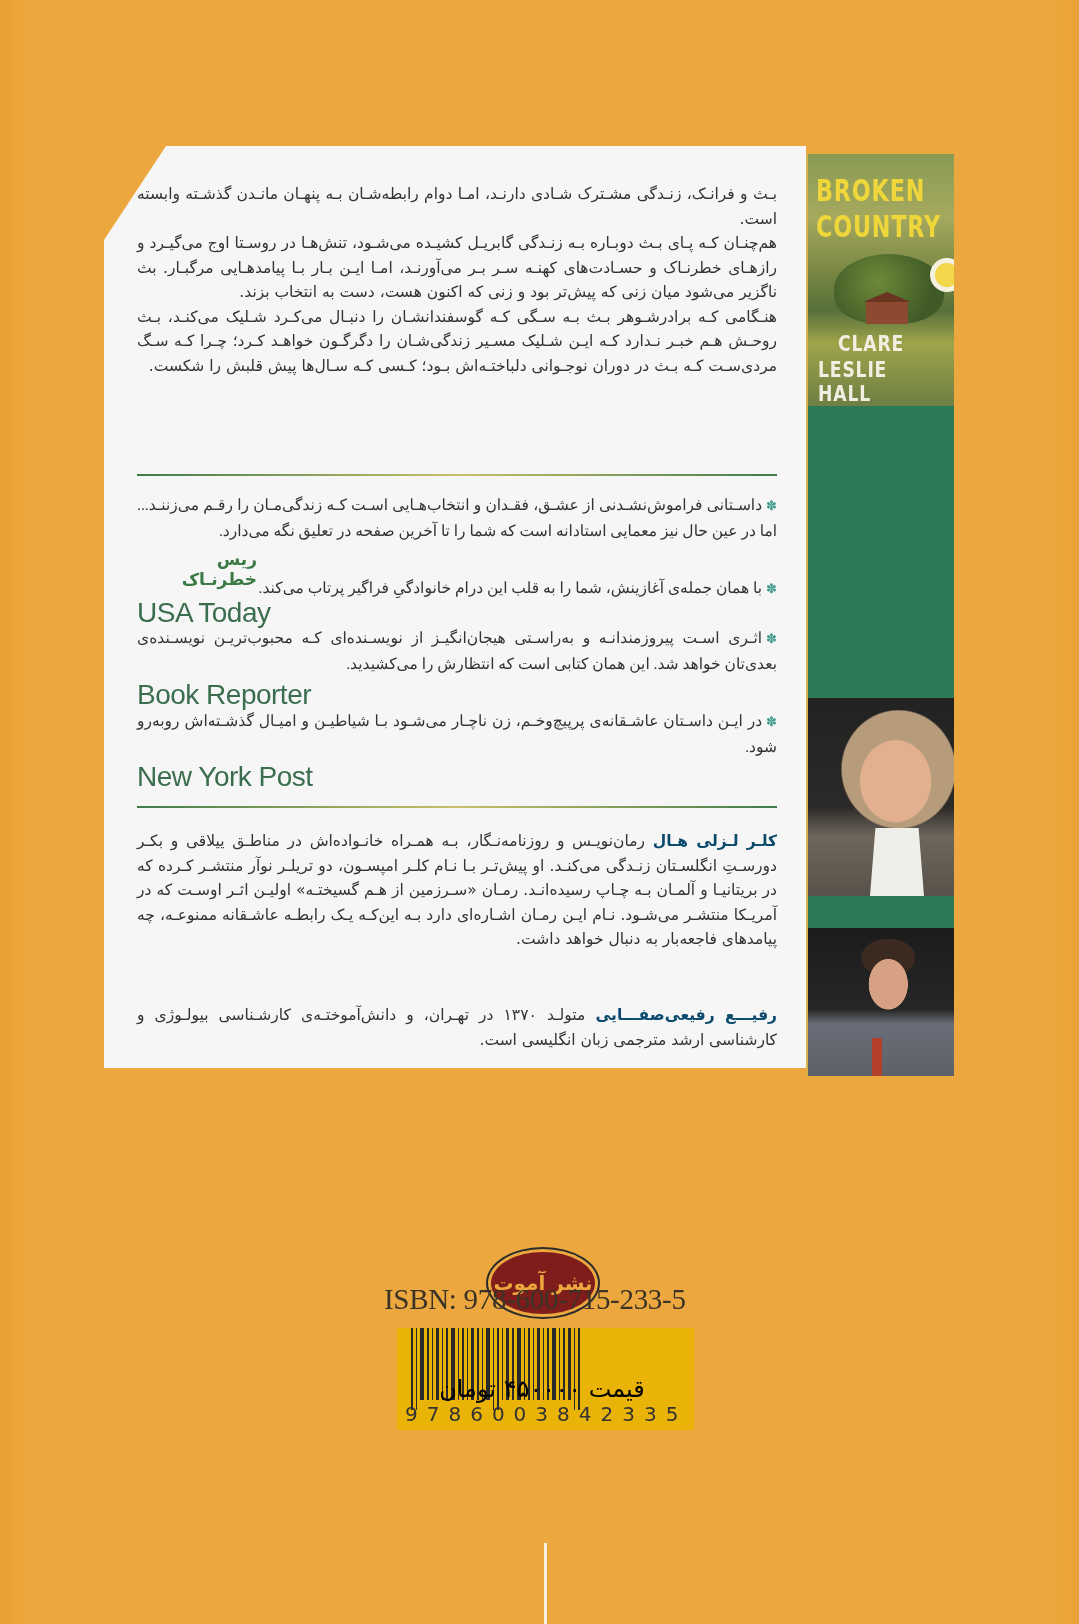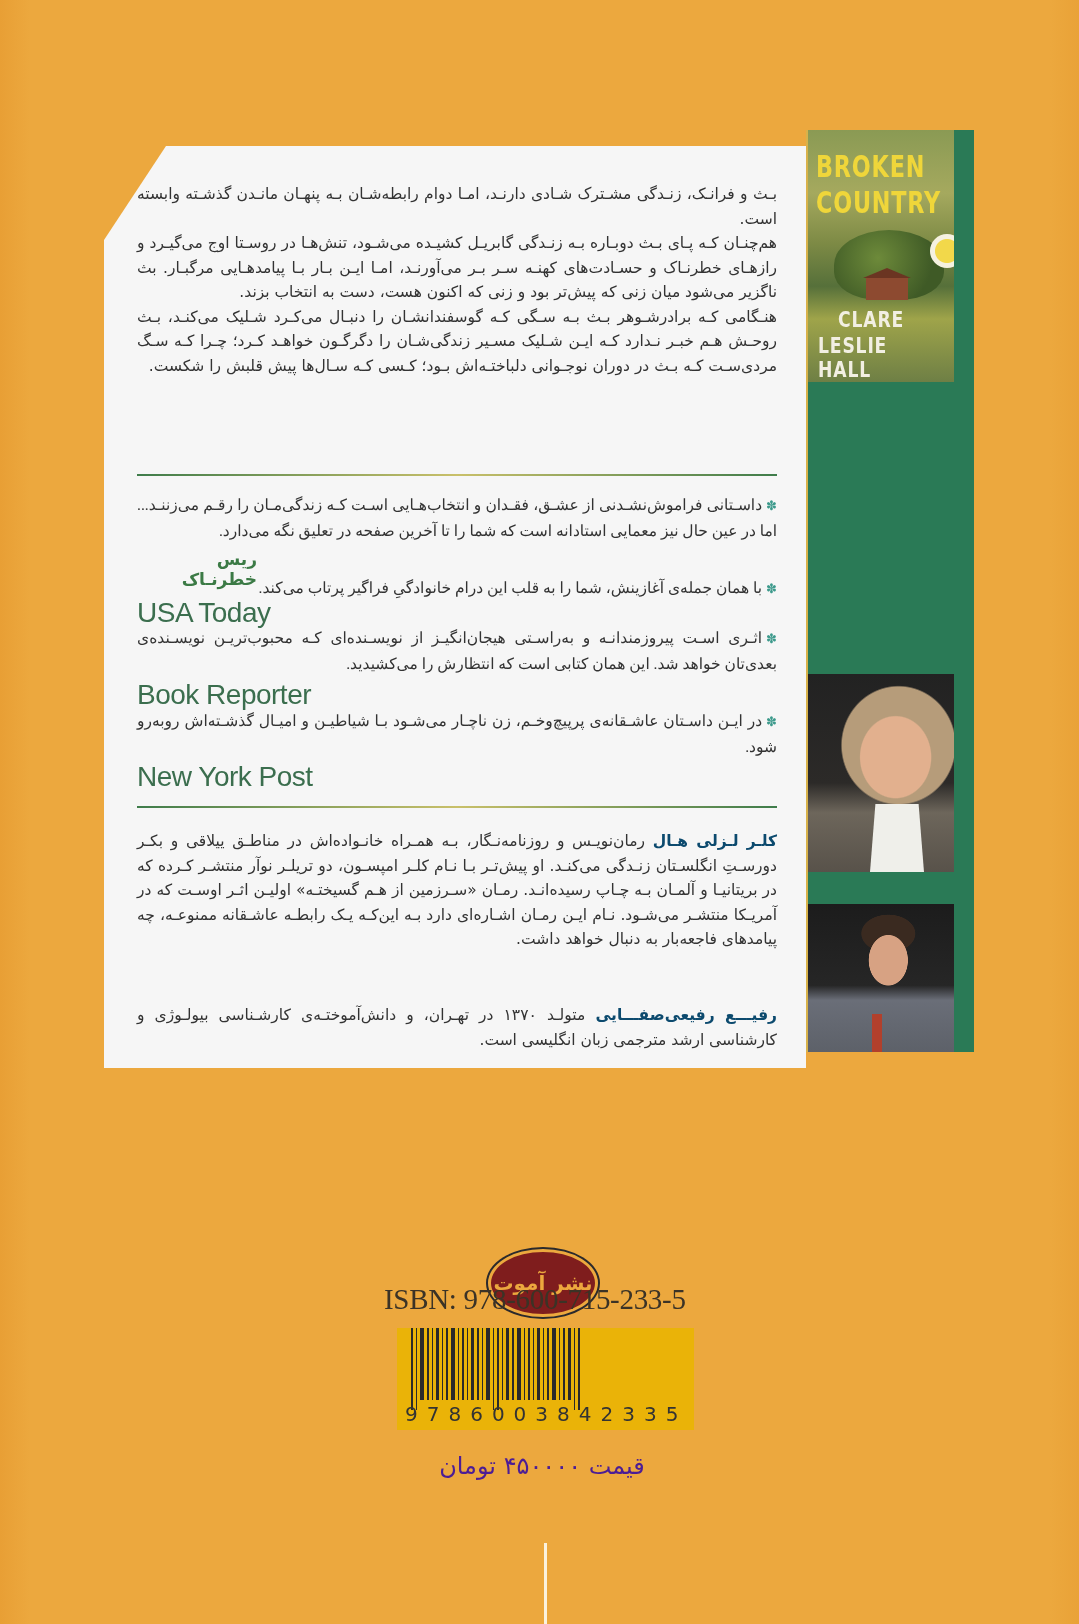--- a/index.html
+++ b/index.html
@@ -8,24 +8,23 @@
       background: #eca83e;
       background-image: linear-gradient(90deg, #e89f35 0px, #eca83e 30px, #eca83e 1050px, #e9a237 1079px);
       font-family: "DejaVu Sans", sans-serif;
     }
     .panel {
       position: absolute; left: 104px; top: 146px; width: 702px; height: 922px;
       background: #f6f6f6;
       clip-path: polygon(62px 0, 100% 0, 100% 100%, 0 100%, 0 94px);
     }
     .side {
-      position: absolute; left: 806px; top: 130px; width: 146px; height: 922px;
+      position: absolute; left: 806px; top: 154px; width: 146px; height: 922px;
       background: #2a7a56;
       border-left: 2px solid #d8b24a;
-      padding-left: 20px;
     }
     .cover {
       position: absolute; left: 0; top: 0; width: 146px; height: 252px;
       background: linear-gradient(180deg, #8a9a54 0%, #a5a95e 25%, #7d8a45 45%, #56703a 62%, #9fa44a 75%, #6e7f45 100%);
       overflow: hidden;
     }
     .cover .tagline { position:absolute; top:6px; left:8px; right:6px; height:10px;
       font-size:5px; color:#e8e4c8; line-height:5px; opacity:.8; }
     .cover .t1, .cover .t2 {
       position:absolute; left:8px; font-family:"DejaVu Sans Condensed","DejaVu Sans",sans-serif;
@@ -95,22 +94,22 @@
     }
     .logo span { position:absolute; inset:0; display:flex; align-items:center; justify-content:center;
       color:#eca83e; font-size:20px; font-weight:bold; direction:rtl; }
     .isbn { position:absolute; left:384px; top:1283px; width:312px; font-family:"Liberation Serif", serif;
       font-size:29px; color:#3b3326; white-space:nowrap; letter-spacing:-0.3px; }
     .barcode { position:absolute; left:397px; top:1328px; width:297px; height:102px; background:#eab308; }
     .barcode .bars { position:absolute; left:14px; top:0; right:8px; height:82px; display:flex; align-items:flex-start; }
     .barcode .bars i { display:block; background:#2a2a2a; height:72px; margin-right:3px; }
     .barcode .digits { position:absolute; left:8px; bottom:4px; font-family:"DejaVu Sans", sans-serif;
       font-size:20px; color:#333; letter-spacing:9px; white-space:nowrap; }
-    .price { position:absolute; left:392px; top:1452px; width:300px; text-align:center; direction:rtl;
-      font-size:24px; color:#4c1d95; }
+    .price { position:absolute; left:392px; top:1375px; width:300px; text-align:center; direction:rtl;
+      font-size:24px; color:#000000; }
     .spine-line { position:absolute; left:544px; top:1543px; width:3px; height:81px; background:#fbf2dd; }
   </style>
 </head>
 <body>
 
 <div class="panel"></div>
 
 <div class="side">
   <div class="cover">
     <div class="tagline"></div>

